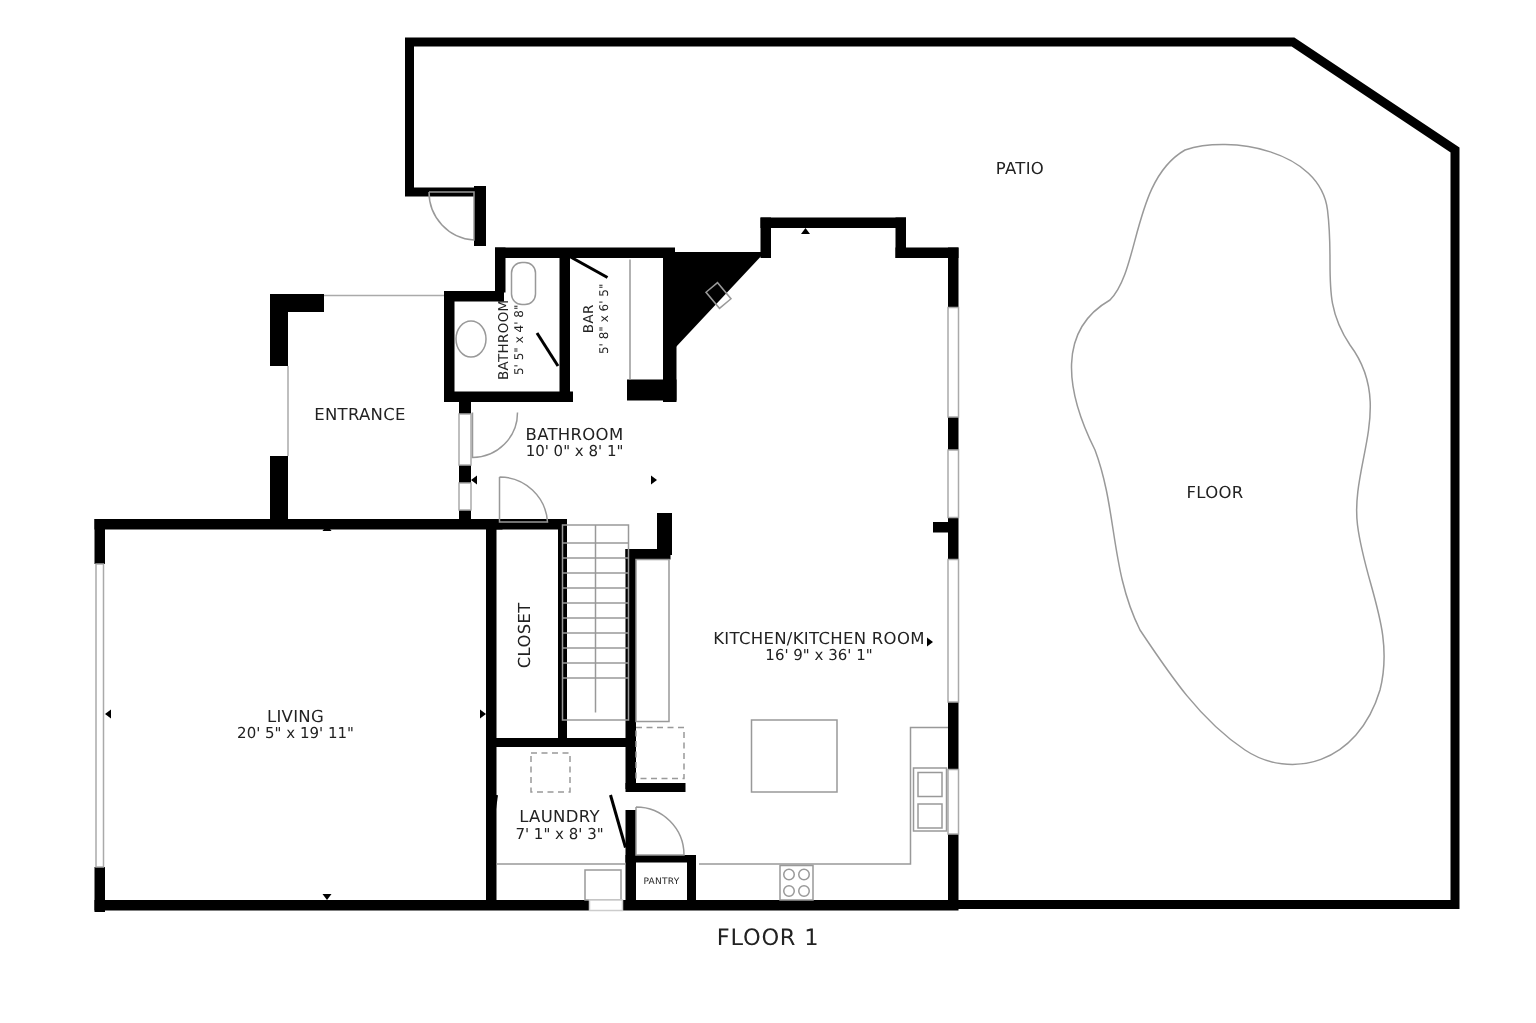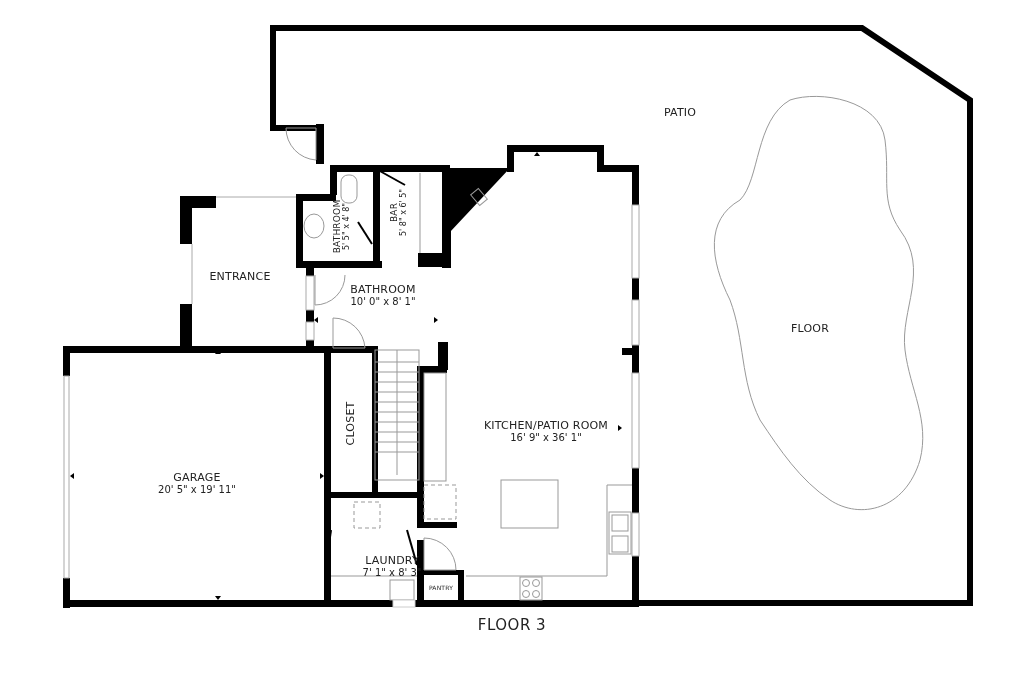--- a/index.html
+++ b/index.html
@@ -167,31 +167,31 @@
 </div>
 <div class="lbl vert" style="left:301px; top:217px; width:80px;">
   <div class="name" style="font-size:9px;">BATHROOM</div>
   <div class="dim" style="font-size:8px;">5' 5" x 4' 8"</div>
 </div>
 <div class="lbl vert" style="left:358px; top:203px; width:80px;">
   <div class="name" style="font-size:9px;">BAR</div>
   <div class="dim" style="font-size:8px;">5' 8" x 6' 5"</div>
 </div>
 <div class="lbl" style="left:466px; top:419px; width:160px;">
-  <div class="name">KITCHEN/PATIO ROOM</div>
+  <div class="name">KITCHEN/KITCHEN ROOM</div>
   <div class="dim">16' 9" x 36' 1"</div>
 </div>
 <div class="lbl" style="left:137px; top:471px; width:120px;">
-  <div class="name">GARAGE</div>
+  <div class="name">LIVING</div>
   <div class="dim">20' 5" x 19' 11"</div>
 </div>
 <div class="lbl vert" style="left:320px; top:417px; width:60px;">
   <div class="name">CLOSET</div>
 </div>
-<div class="lbl" style="left:352px; top:538px; width:80px;margin-top:16px;">
+<div class="lbl" style="left:333px; top:538px; width:80px;">
   <div class="name">LAUNDRY</div>
   <div class="dim">7' 1" x 8' 3"</div>
 </div>
 <div class="lbl" style="left:421px; top:584px; width:40px;">
   <div class="name" style="font-size:6px;">PANTRY</div>
 </div>
 
-<div class="floor-title">FLOOR 3</div>
+<div class="floor-title">FLOOR 1</div>
 
 </body></html>

